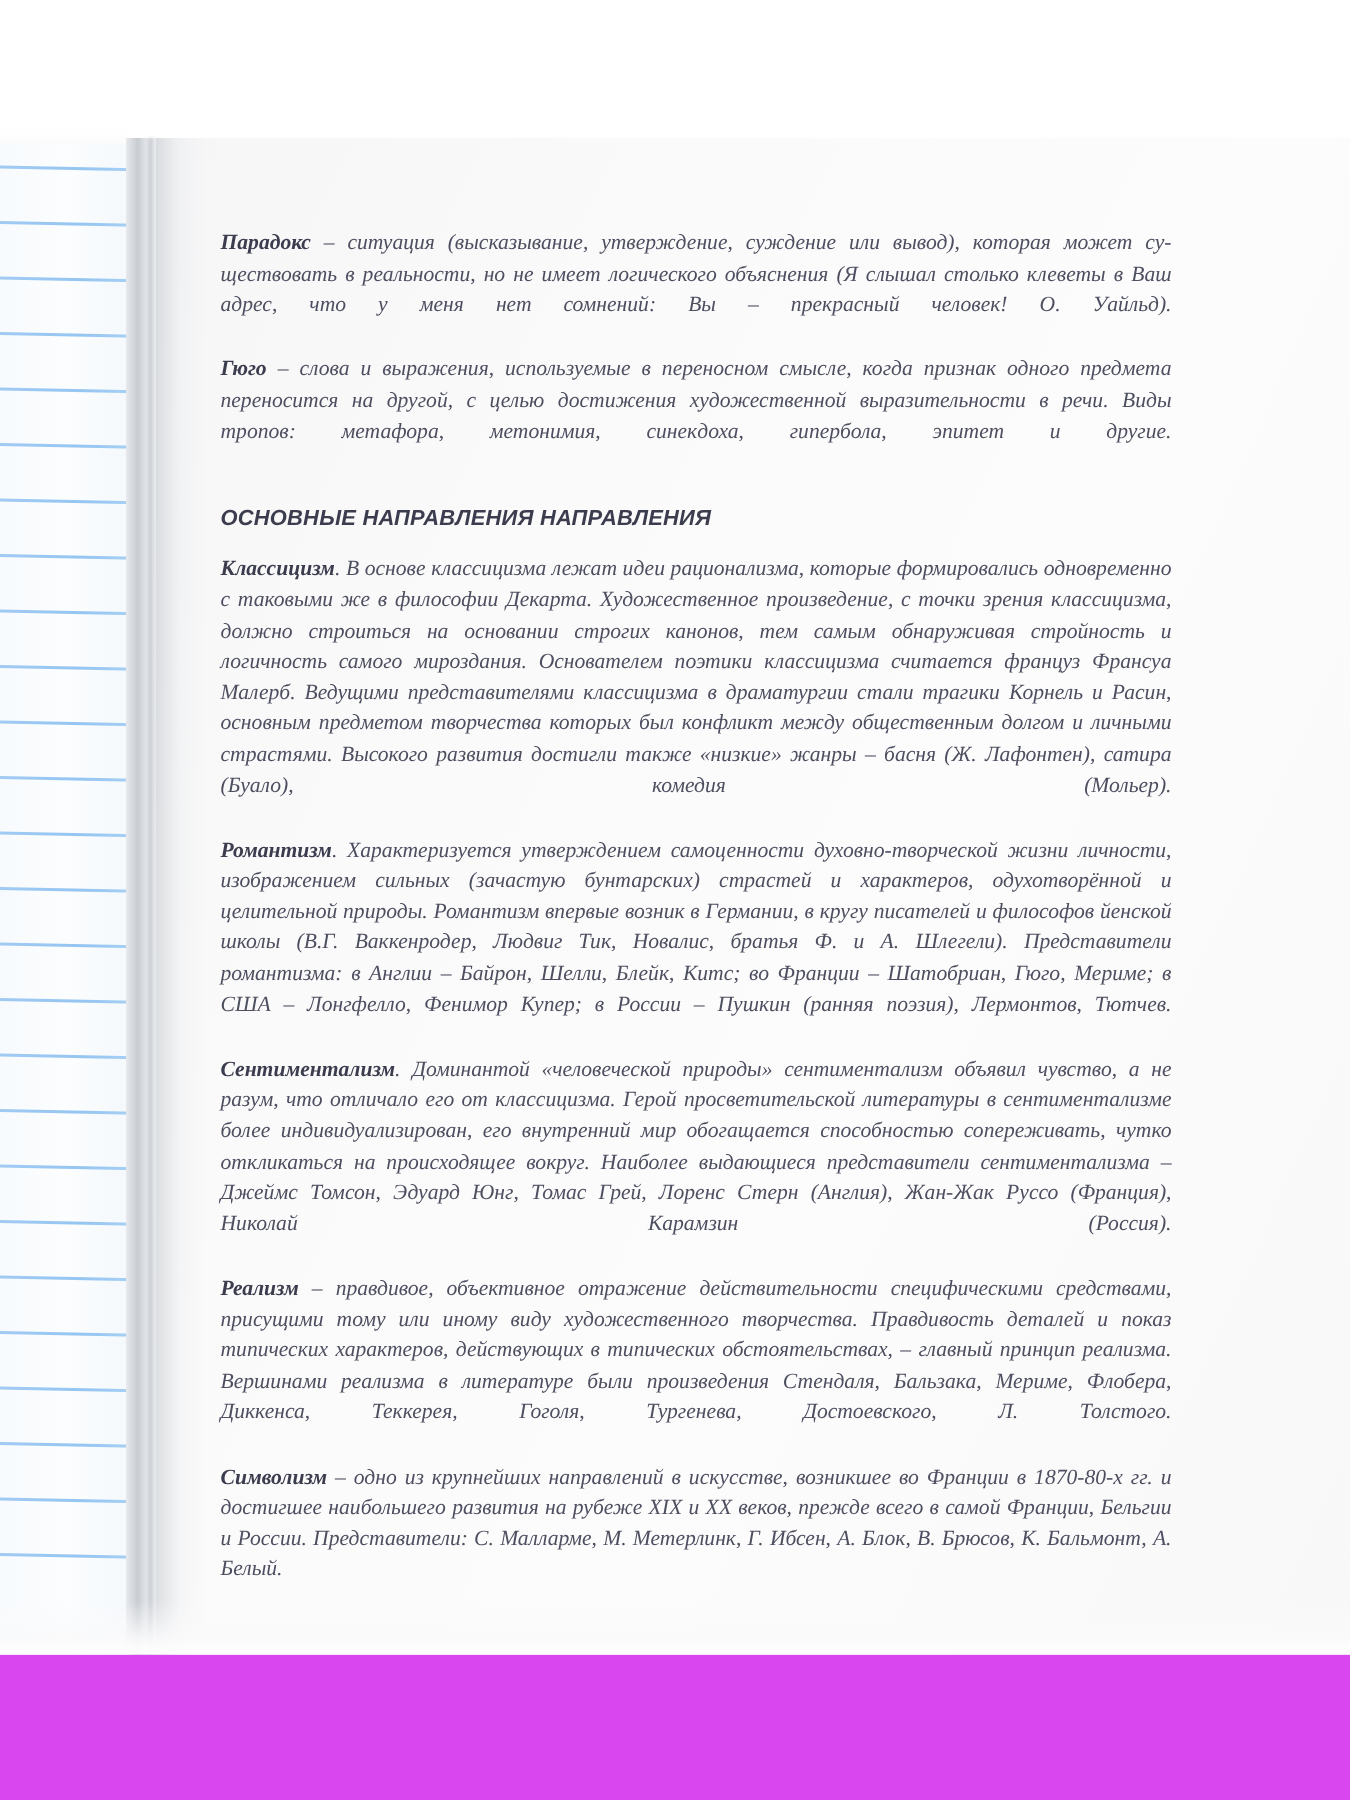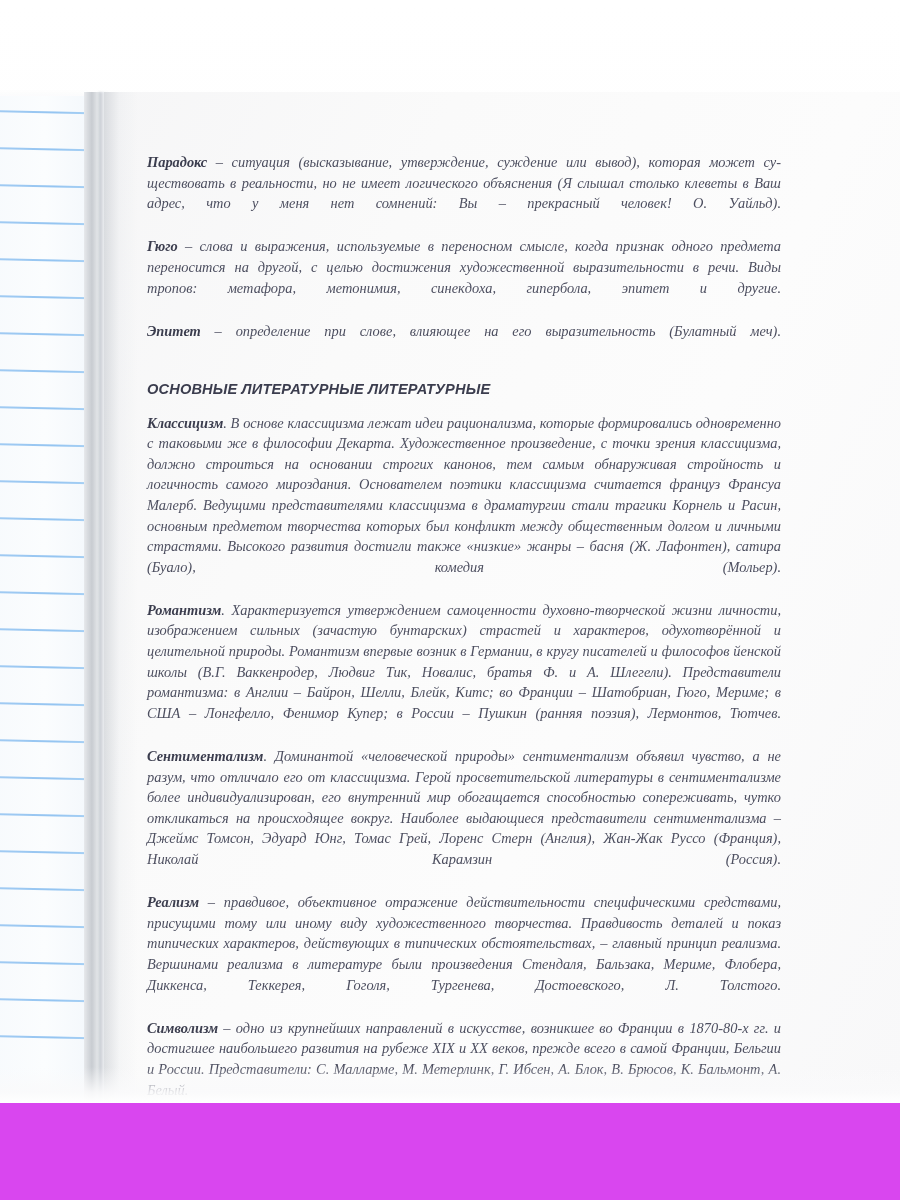--- a/index.html
+++ b/index.html
@@ -197,23 +197,22 @@
 
     <div class="text-page"></div>
 
     <div class="content">
 
       <p><span class="term">Парадокс</span><span> – ситуация (высказывание, утверждение, суждение или вывод), которая может су­ществовать в реальности, но не имеет логического объяснения (Я слышал столько клеветы в Ваш адрес, что у меня нет сомнений: Вы – прекрасный человек! О. Уайльд).</span></p>
 
 
       <p><span class="term">Гюго</span><span> – слова и выражения, используемые в переносном смысле, когда признак одного предмета переносится на другой, с целью достижения художественной выразительности в речи. Виды тропов: метафора, метонимия, синекдоха, гипербола, эпитет и другие.</span></p>
 
-      <p><span class="term">Эпитет</span><span> – определение при слове, влияющее на его выразительность (Булатный меч).</span></p>
-
-      <h2 class="section-heading">ОСНОВНЫЕ ЛИТЕРАТУРНЫЕ ЛИТЕРАТУРНЫЕ</h2>
+
+      <h2 class="section-heading">ОСНОВНЫЕ НАПРАВЛЕНИЯ НАПРАВЛЕНИЯ</h2>
 
       <p><span class="term">Классицизм</span><span>. В основе классицизма лежат идеи рационализма, которые формировались одновременно с таковыми же в философии Декарта. Художественное произведение, с точ­ки зрения классицизма, должно строиться на основании строгих канонов, тем самым обнаруживая стройность и логичность самого мироздания. Основателем поэтики клас­сицизма считается француз Франсуа Малерб. Ведущими представителями классицизма в драматургии стали трагики Корнель и Расин, основным предметом творчества которых был конфликт между общественным долгом и личными страстями. Высокого развития достигли также «низкие» жанры – басня (Ж. Лафонтен), сатира (Буало), комедия (Мольер).</span></p>
 
       <p><span class="term">Романтизм</span><span>. Характеризуется утверждением самоценности духовно-творческой жизни личности, изображением сильных (зачастую бунтарских) страстей и характеров, оду­хотворённой и целительной природы. Романтизм впервые возник в Германии, в кругу писателей и философов йенской школы (В.Г. Ваккенродер, Людвиг Тик, Новалис, братья Ф. и А. Шлегели). Представители романтизма: в Англии – Байрон, Шелли, Блейк, Китс; во Франции – Шатобриан, Гюго, Мериме; в США – Лонгфелло, Фенимор Купер; в России – Пушкин (ранняя поэзия), Лермонтов, Тютчев.</span></p>
 
       <p><span class="term">Сентиментализм</span><span>. Доминантой «человеческой природы» сентиментализм объявил чув­ство, а не разум, что отличало его от классицизма. Герой просветительской литературы в сентиментализме более индивидуализирован, его внутренний мир обогащается способ­ностью сопереживать, чутко откликаться на происходящее вокруг. Наиболее выдающиеся представители сентиментализма – Джеймс Томсон, Эдуард Юнг, Томас Грей, Лоренс Стерн (Англия), Жан-Жак Руссо (Франция), Николай Карамзин (Россия).</span></p>
 
       <p><span class="term">Реализм</span><span> – правдивое, объективное отражение действительности специфическими средствами, присущими тому или иному виду художественного творчества. Правди­вость деталей и показ типических характеров, действующих в типических обстоятель­ствах, – главный принцип реализма. Вершинами реализма в литературе были произ­ведения Стендаля, Бальзака, Мериме, Флобера, Диккенса, Теккерея, Гоголя, Тургенева, Достоевского, Л. Толстого.</span></p>
 
       <p><span class="term">Символизм</span><span> – одно из крупнейших направлений в искусстве, возникшее во Франции в 1870-80-х гг. и достигшее наибольшего развития на рубеже XIX и XX веков, прежде всего в самой Франции, Бельгии и России. Представители: С. Малларме, М. Метерлинк, Г. Ибсен, А. Блок, В. Брюсов, К. Бальмонт, А. Белый.</span></p>

